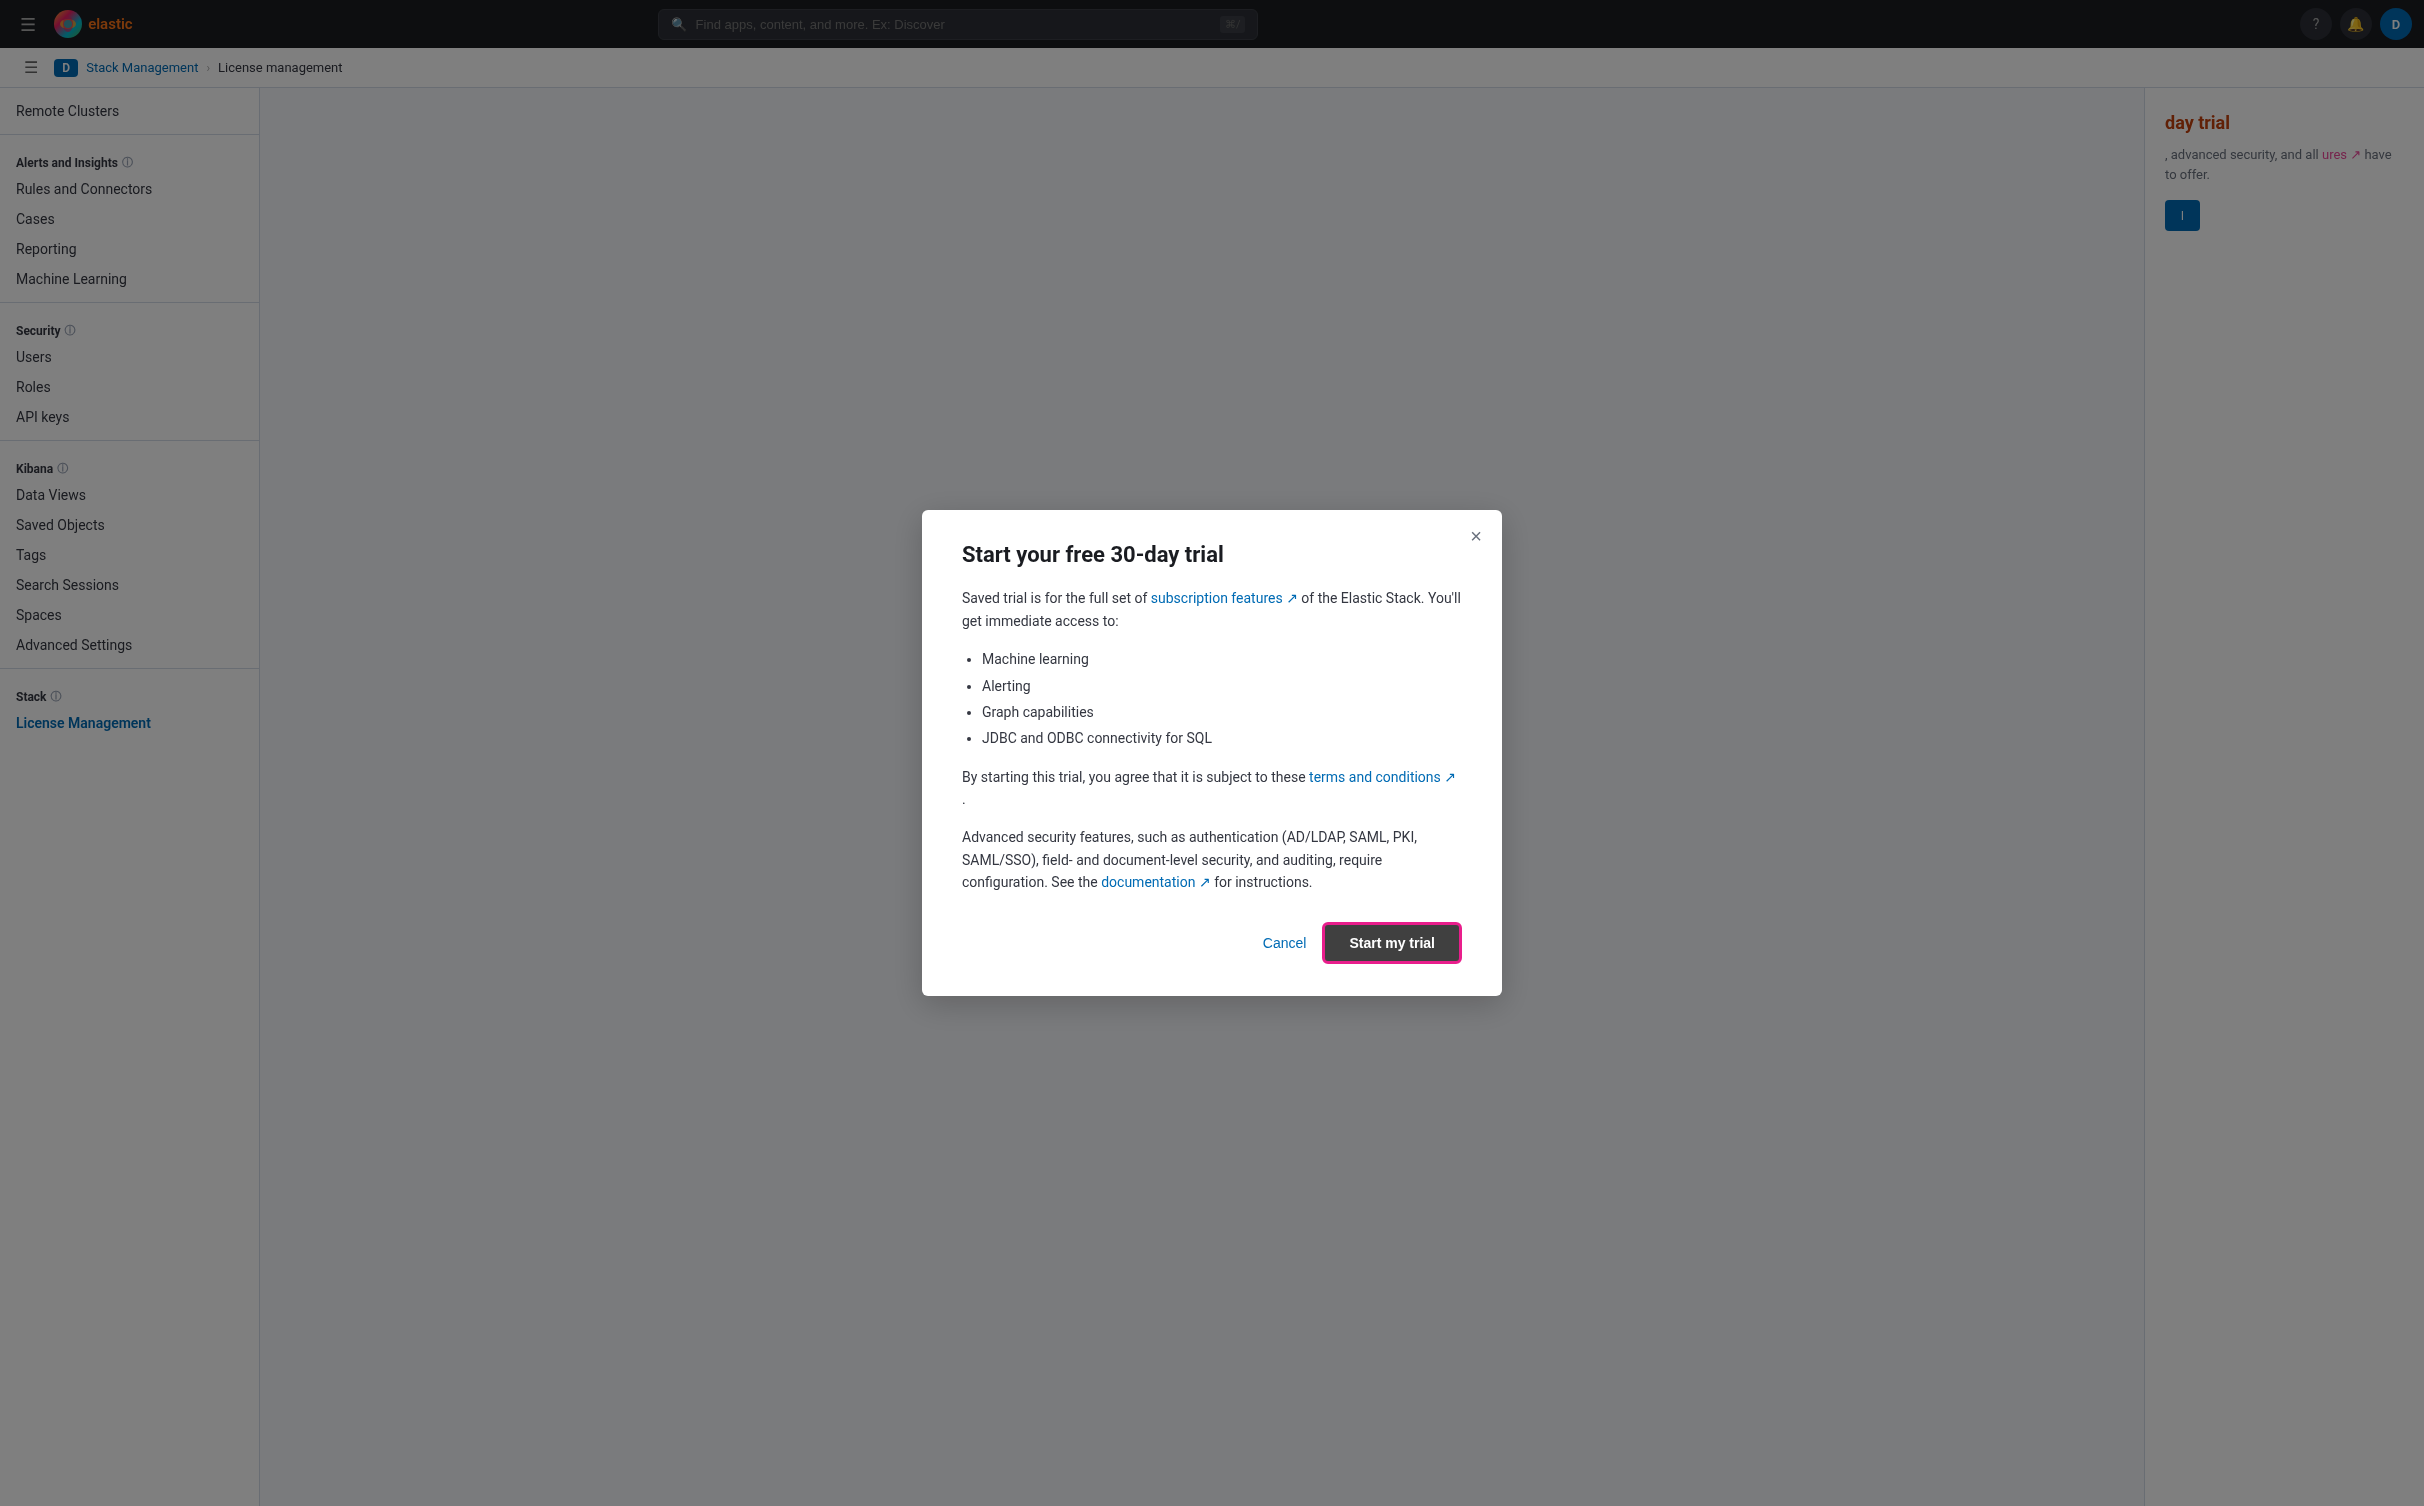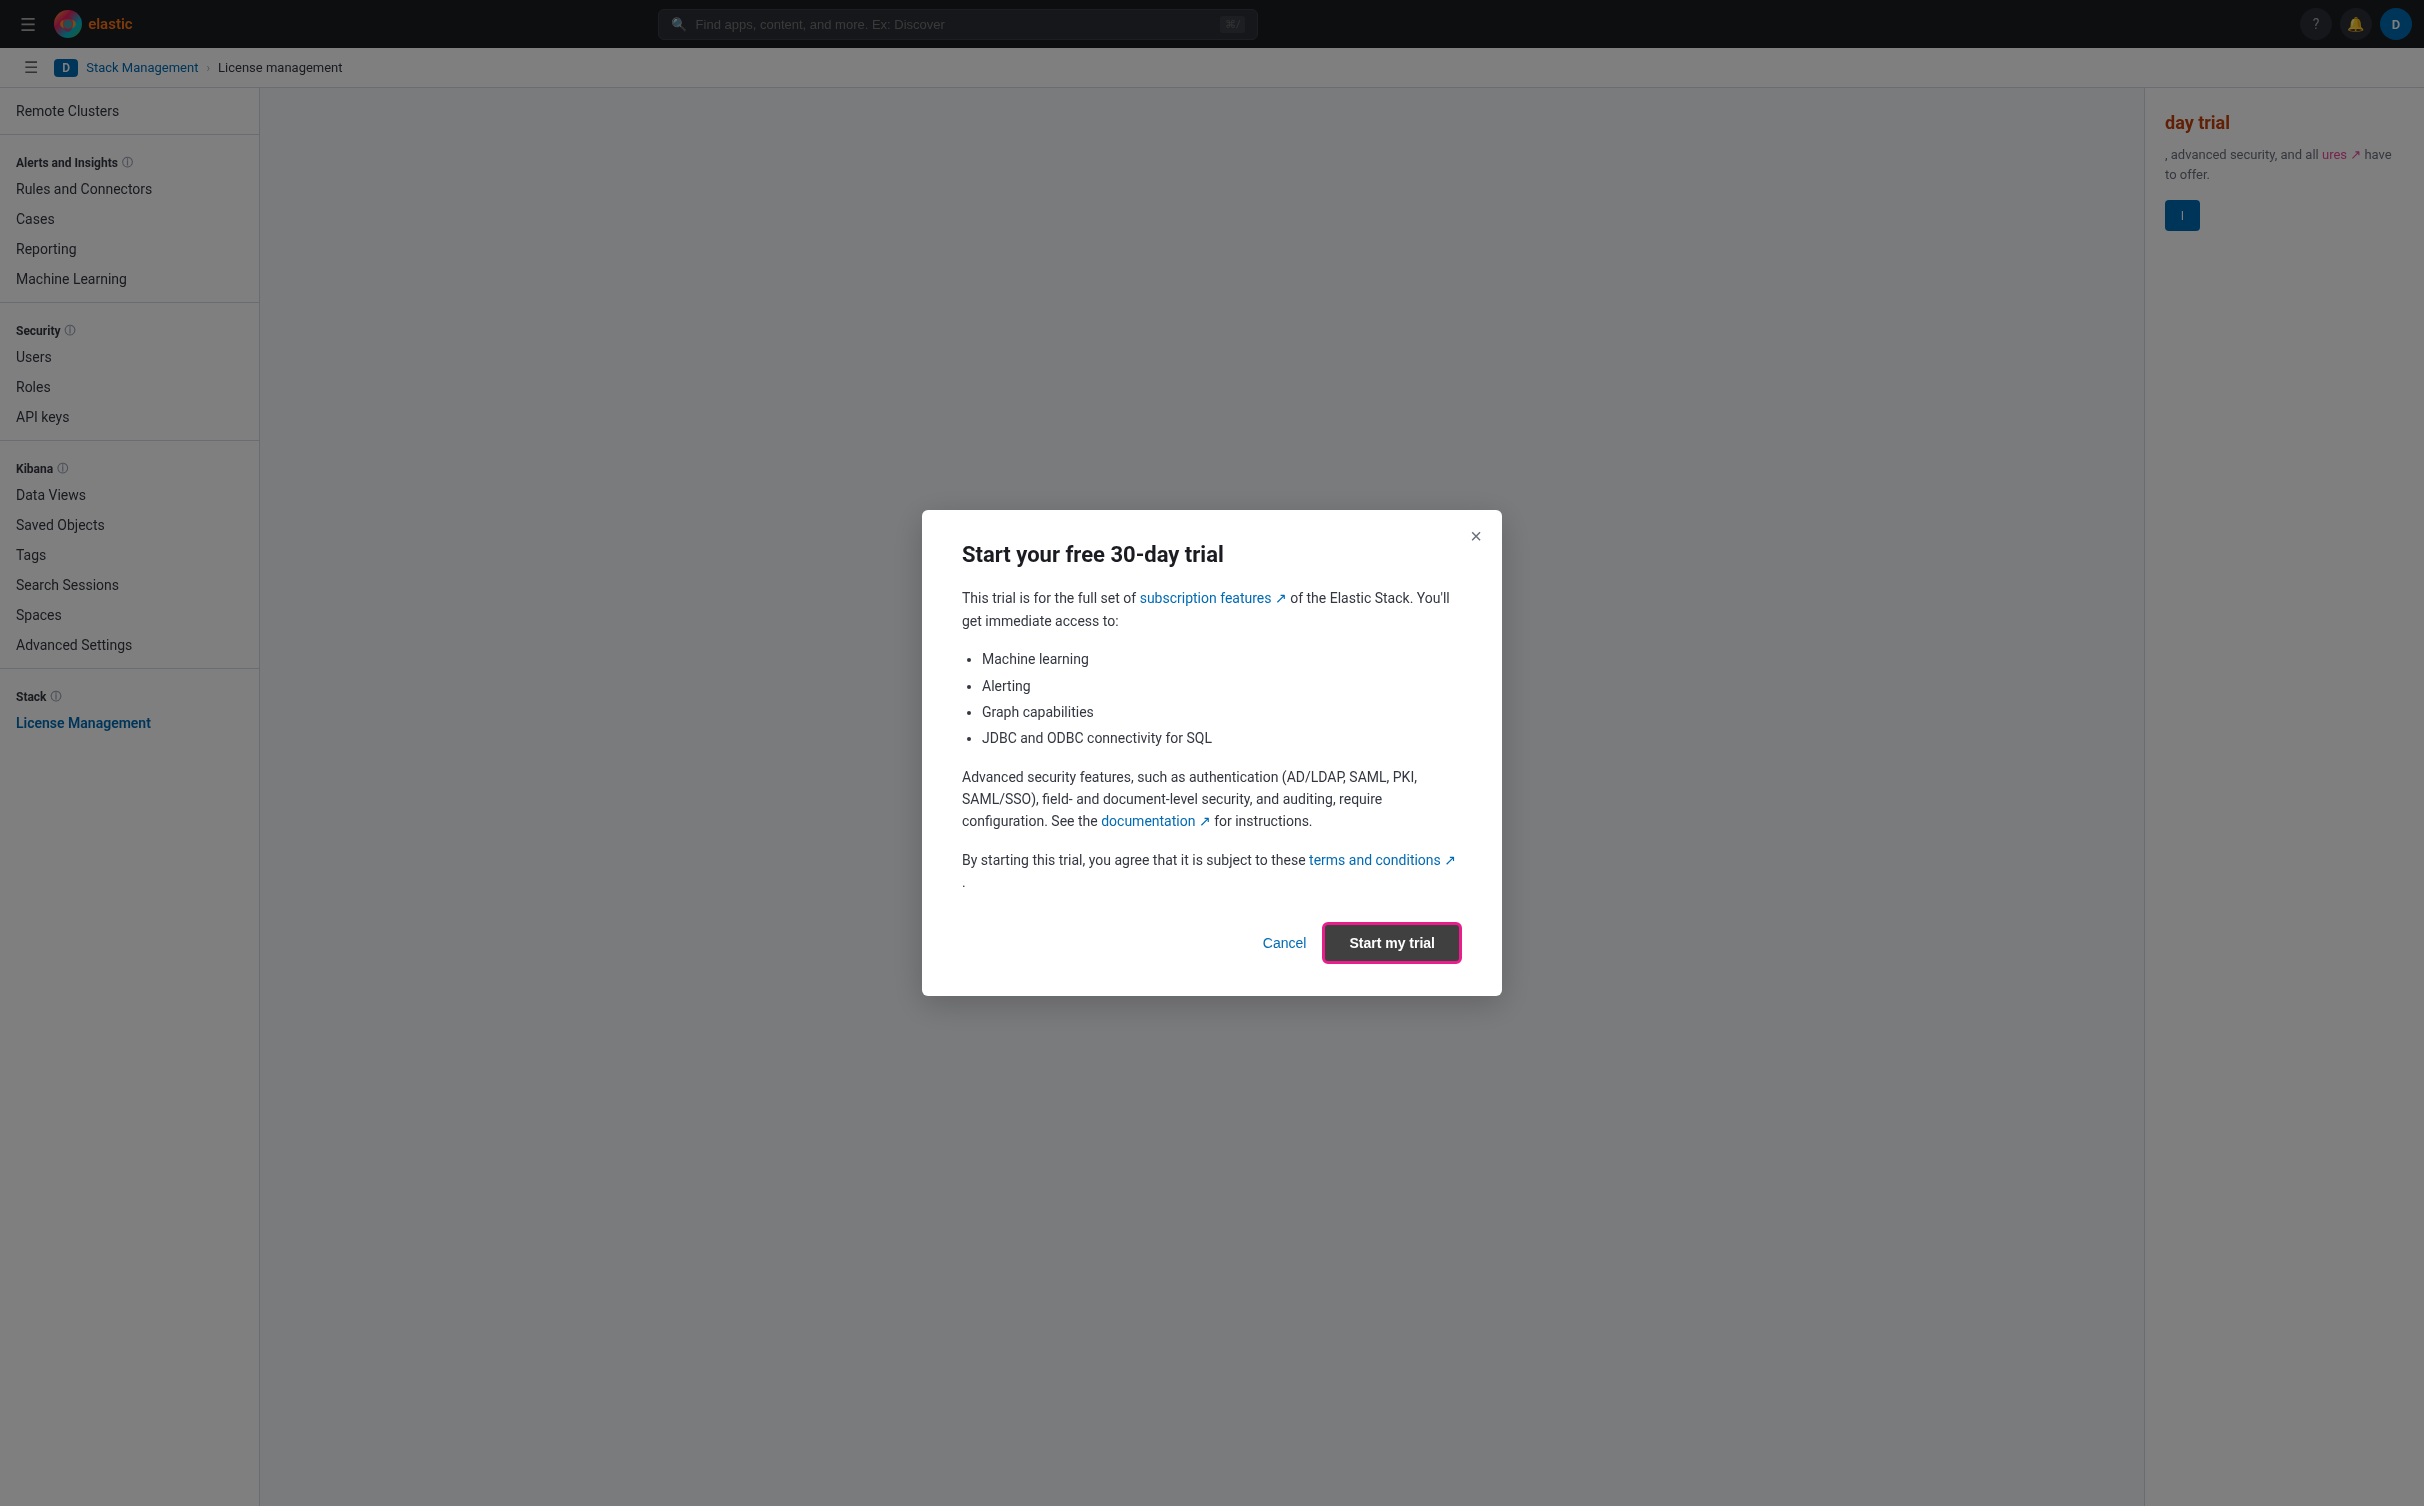--- a/index.html
+++ b/index.html
@@ -421,49 +421,49 @@
 </div>
 
 <div class="modal-overlay">
   <div class="modal">
     <button class="modal-close">×</button>
 
     <h2 class="modal-title">Start your free 30-day trial</h2>
 
     <div class="modal-body">
       <p>
-        <span>This trial is for the full set of</span>
+        <span>Saved trial is for the full set of</span>
         <a href="#">
           <span>subscription features</span> ↗
         </a>
         <span> of the Elastic Stack. You'll get immediate access to:</span>
       </p>
 
       <ul>
         <li>Machine learning</li>
         <li>Alerting</li>
         <li>Graph capabilities</li>
         <li>JDBC and ODBC connectivity for SQL</li>
       </ul>
+
+      <p>
+        <span>By starting this trial, you agree that it is subject to these</span>
+        <a href="#">
+          <span>terms and conditions</span> ↗
+        </a>
+        <span>.</span>
+      </p>
 
       <p>
         <span>Advanced security features, such as authentication (AD/LDAP, SAML, PKI, SAML/SSO), field- and document-level security, and auditing, require configuration. See the</span>
         <a href="#">
           <span>documentation</span> ↗
         </a>
         <span> for instructions.</span>
       </p>
-
-      <p>
-        <span>By starting this trial, you agree that it is subject to these</span>
-        <a href="#">
-          <span>terms and conditions</span> ↗
-        </a>
-        <span>.</span>
-      </p>
     </div>
 
     <div class="modal-footer">
       <button class="btn-cancel">Cancel</button>
       <button class="btn-start-trial">Start my trial</button>
     </div>
   </div>
 </div>
 
 </body></html>

